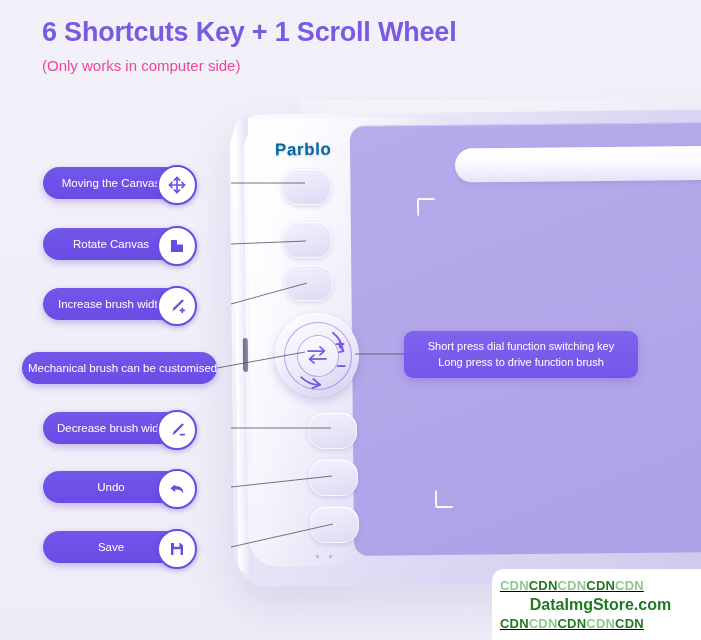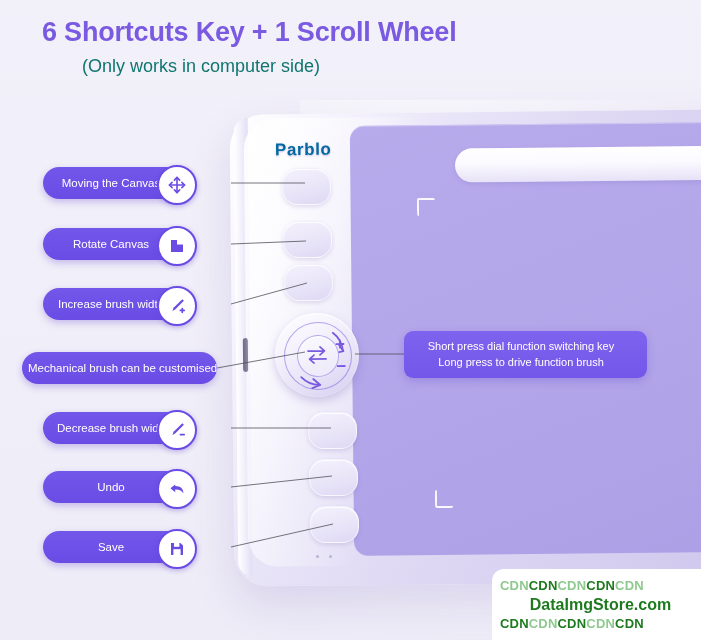--- a/index.html
+++ b/index.html
@@ -26,21 +26,21 @@
   
   .hdr{position:absolute;left:42px;top:14px;width:620px;}
   .hdr-title{
     font-size:27px;font-weight:bold;color:#7a5ae0;letter-spacing:-.2px;
     line-height:36px;white-space:nowrap;
   }
   .hdr-sub{
     font-size:16.5px;color:#1c1c1e;line-height:26px;margin-top:6px;white-space:nowrap;
   }
   .hdr-note{
-    font-size:18px;color:#0f766e;line-height:20px;margin-top:6px;white-space:nowrap;margin-left:40px;
+    font-size:15px;color:#ec4899;line-height:20px;margin-top:6px;white-space:nowrap;
   }
 
   
   .tablet{
     position:absolute;left:232px;top:112px;width:520px;height:472px;
     border-radius:34px 0 0 34px;
     background:
       linear-gradient(115deg,#ffffff 0%,#f7f5fd 12%,#e9e5f8 30%,#ddd7f3 55%,#d6cff0 78%,#cfc7ed 100%);
     box-shadow:0 18px 40px rgba(120,100,190,.18);
     transform:rotate(-0.6deg);
@@ -164,34 +164,34 @@
   .p5{left:43px;top:412px;width:152px;}
   .p6{left:43px;top:471px;width:152px;}
   .p7{left:43px;top:531px;width:152px;}
 
   
   .callout{
     position:absolute;left:404px;top:331px;width:214px;
     border-radius:9px;
     background:linear-gradient(180deg,#7e63ee 0%,#7257ea 100%);
     box-shadow:0 3px 9px rgba(96,64,210,.28);
-    padding:7px 19px 8px 10px;
+    padding:7px 10px 8px 10px;
   }
   .callout-line{
     color:#ffffff;font-size:11px;line-height:16px;text-align:center;white-space:nowrap;
   }
 
   
   .wm{
     position:absolute;left:492px;top:569px;width:209px;height:71px;
     background:#ffffff;border-radius:12px 0 0 0;
     padding:8px 0 0 8px;box-sizing:border-box;
   }
   .wm-row{font-size:13px;font-weight:bold;letter-spacing:.2px;line-height:18px;
-    font-family:"Liberation Sans", sans-serif;white-space:nowrap;}
+    font-family:"Liberation Sans", sans-serif;white-space:nowrap;text-decoration:underline;}
   .wm-mid{font-size:16px;font-weight:bold;color:#1f7a1f;line-height:20px;white-space:nowrap;text-align:center;}
   .g1{color:#8fc98f;}
   .g2{color:#1f7a1f;}
 </style>
 </head>
 <body>
 
 <div id="stage">
 
   <div class="bg-panel"></div>

